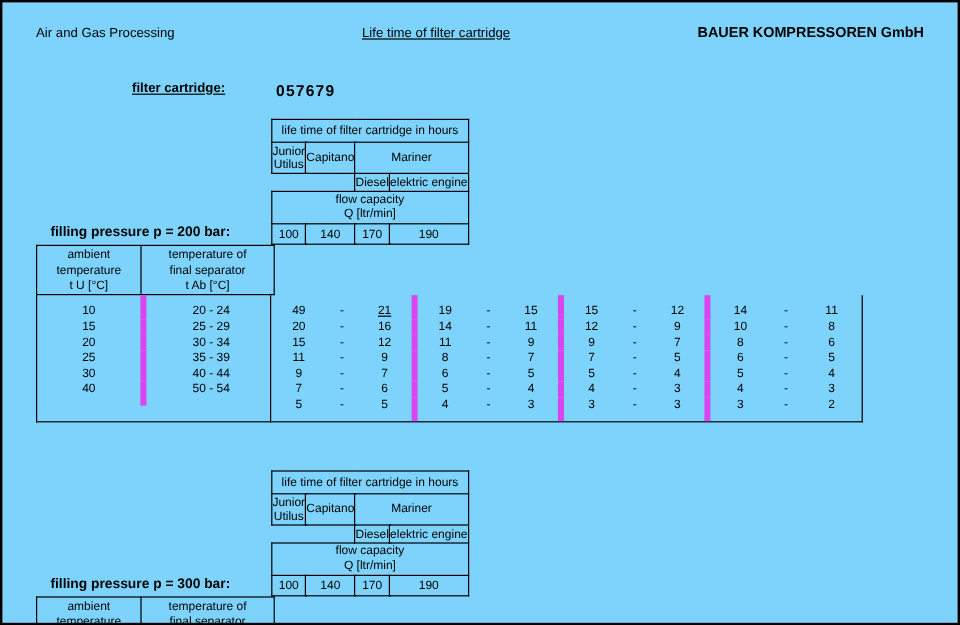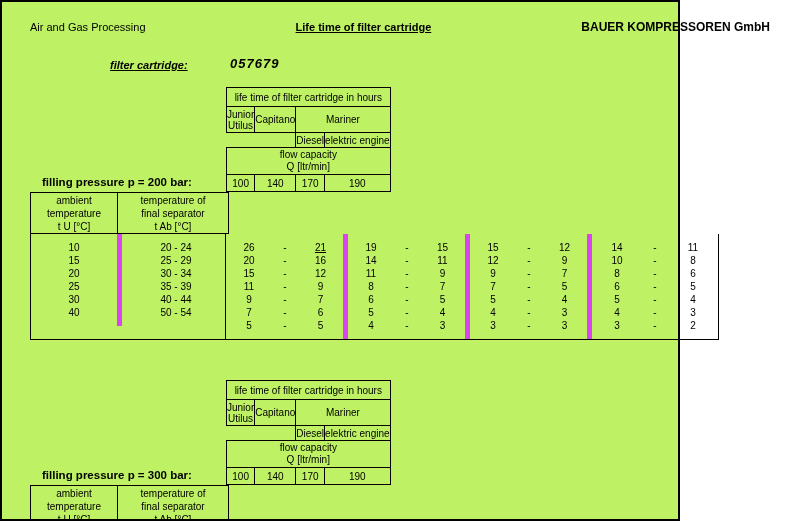--- a/index.html
+++ b/index.html
@@ -9,60 +9,59 @@
   }
   body {
     width: 800px;
     height: 521px;
     font-family: "Liberation Sans", sans-serif;
     color: #000000;
     overflow: hidden;
   }
   .page {
     position: relative;
-    width: 680px;
+    width: 800px;
     height: 521px;
     box-sizing: border-box;
     border: 2px solid #000;
-    background: #bef264;
+    background: #7dd3fc;
   }
   .inner {
     position: absolute;
     left: 28px;
     top: 10px;
     width: 740px;
     height: 495px;
   }
 
   
   .header {
     display: flex;
     align-items: baseline;
     justify-content: space-between;
     font-size: 11px;
     padding-top: 8px;
   }
   .header-left { font-size: 11px; }
   .header-center {
     font-size: 11px;
-    font-weight: bold;
+    font-weight: normal;
     text-decoration: underline;
   }
   .header-right {
     font-size: 12px;
     font-weight: bold;
   }
 
   
   .cartridge-row {
-    margin-top: 22px;
+    margin-top: 34px;
     margin-left: 80px;
     display: flex;
-    align-items: flex-end;
-    font-style: italic;
+    align-items: flex-start;
   }
   .cartridge-label {
     font-size: 11px;
     font-weight: bold;
     text-decoration: underline;
     width: 120px;
   }
   .cartridge-value {
     font-size: 13px;
     font-weight: bold;
@@ -269,21 +268,21 @@
               <td>40</td>
               <td class="vline">50 - 54</td>
             </tr>
           </tbody>
             </table>
         </div>
         <div class="data-right">
           <table class="data-table">
             <tbody>
                 <tr class="pad-top">
-              <td class="range-l" style="width:46px;">26</td>
+              <td class="range-l" style="width:46px;">49</td>
               <td class="range-d" style="width:18px;">-</td>
               <td class="range-r" style="width:45px;text-decoration:underline;">21</td>
               <td class="range-l vline" style="width:46px;">19</td>
               <td class="range-d" style="width:18px;">-</td>
               <td class="range-r" style="width:45px;">15</td>
               <td class="range-l vline" style="width:46px;">15</td>
               <td class="range-d" style="width:18px;">-</td>
               <td class="range-r" style="width:45px;">12</td>
               <td class="range-l vline" style="width:50px;">14</td>
               <td class="range-d" style="width:18px;">-</td>

